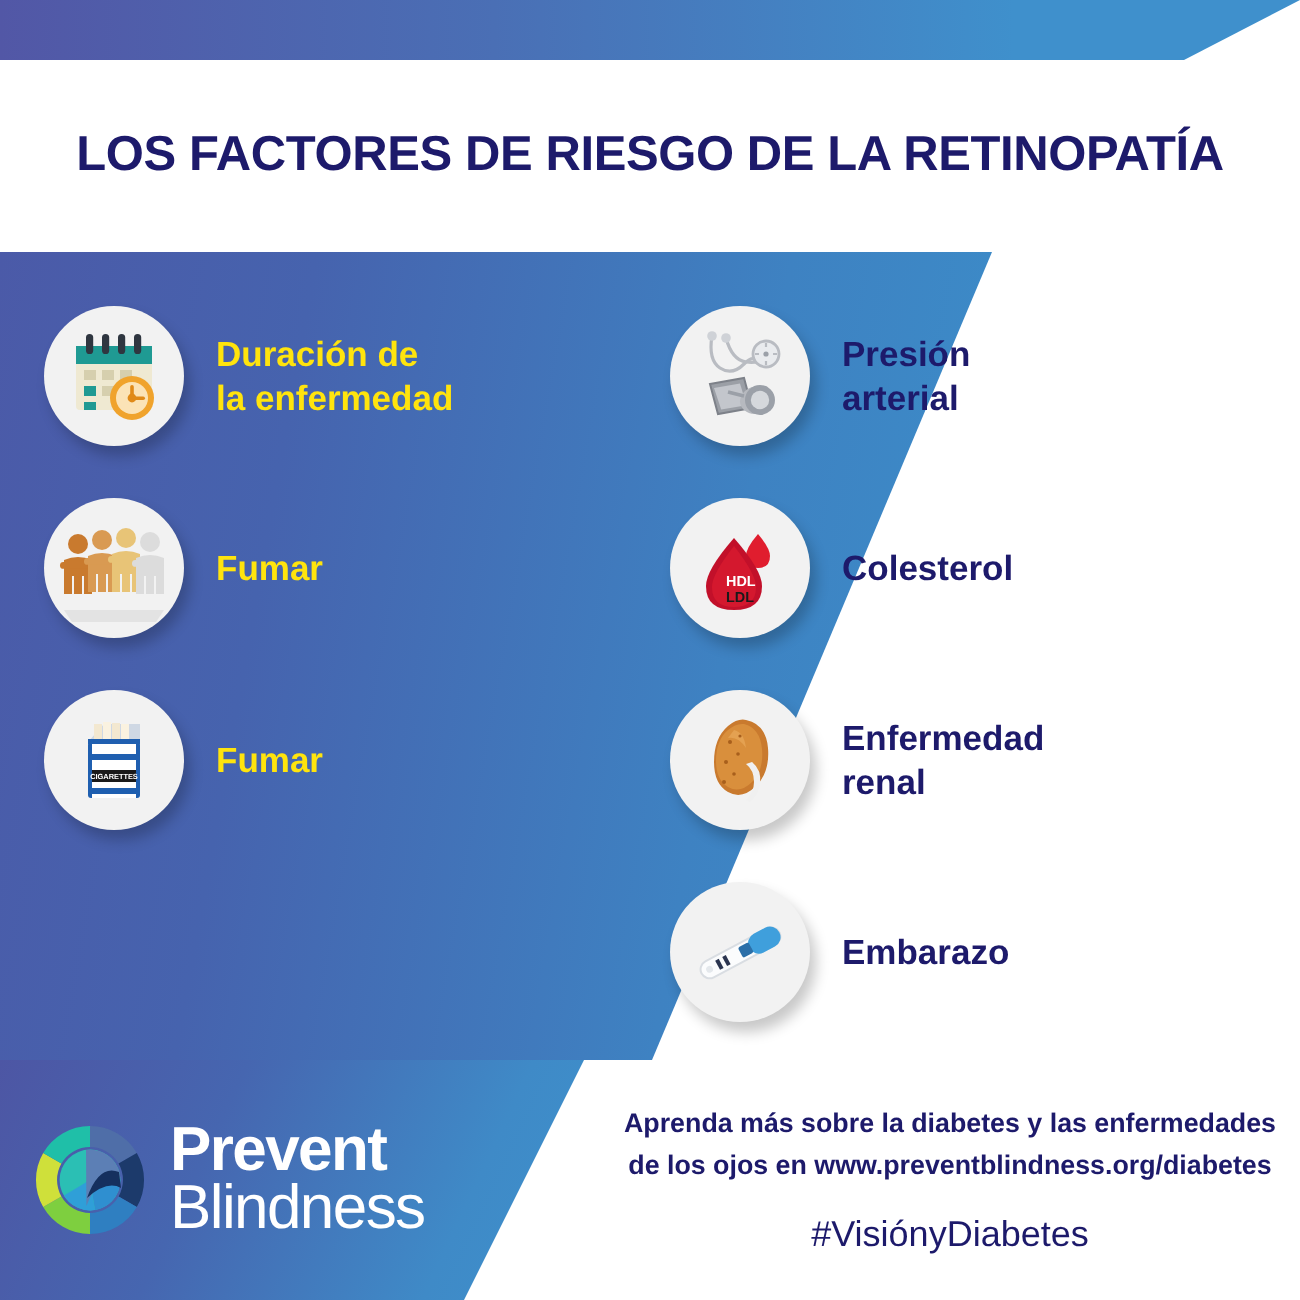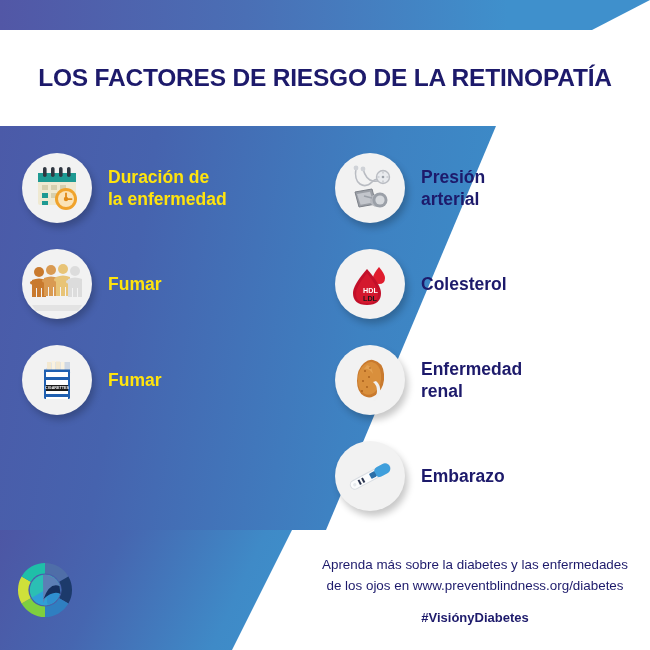--- a/index.html
+++ b/index.html
@@ -104,22 +104,22 @@
     line-height:.93;letter-spacing:-0.8px;
   }
   .logo-text .l1{font-size:31px;display:block;}
   .logo-text .l2{font-size:31px;display:block;font-weight:normal;}
 
   .footer-copy{
     position:absolute;left:300px;top:0;width:350px;height:120px;
     display:flex;flex-direction:column;align-items:center;justify-content:center;
     color:#1d1a6b;text-align:center;
   }
-  .fc-line{font-size:13.4px;font-weight:normal;line-height:1.52;white-space:nowrap;}
-  .fc-tag{font-size:13px;font-weight:bold;margin-top:14px;white-space:nowrap;}
+  .fc-line{font-size:13.4px;font-weight:bold;line-height:1.52;white-space:nowrap;}
+  .fc-tag{font-size:18px;font-weight:normal;margin-top:14px;white-space:nowrap;}
 
   svg{display:block;}
 </style>
 </head>
 <body>
 
 <div class="poster">
 
   <div class="top-band"></div>
 
@@ -304,20 +304,24 @@
             <path d="M0,27 A27,27 0 0,1 -23.4,13.5 L-14.3,8.2 A16.5,16.5 0 0,0 0,16.5 z" fill="#7ecf3f"></path>
             <path d="M-23.4,13.5 A27,27 0 0,1 -23.4,-13.5 L-14.3,-8.2 A16.5,16.5 0 0,0 -14.3,8.2 z" fill="#cfe03a"></path>
             <path d="M-23.4,-13.5 A27,27 0 0,1 0,-27 L0,-16.5 A16.5,16.5 0 0,0 -14.3,-8.2 z" fill="#1fbfa8"></path>
             <circle cx="0" cy="0" r="15.2" fill="#2bbfb4"></circle>
             <path d="M0,0 L15.2,0 A15.2,15.2 0 0,1 2.5,15 z" fill="#2f8fd0"></path>
             <path d="M0,0 L2.5,15 A15.2,15.2 0 0,1 -13,7.8 z" fill="#2f9fd8"></path>
             <path d="M-2,-15 A15.2,15.2 0 0,1 15.2,-1 q-9 -6 -17 14 z" fill="#5c7fb5"></path>
             <path d="M14.5,-4 q-10 -4 -16 13 q10 -9 17 -5 z" fill="#15305e"></path>
           </g>
         </svg>
+        <div class="logo-text">
+          <span class="l1">Prevent</span>
+          <span class="l2">Blindness</span>
+        </div>
       </div>
     </div>
 
     <div class="footer-copy">
       <div class="fc-line">Aprenda más sobre la diabetes y las enfermedades</div>
       <div class="fc-line">de los ojos en www.preventblindness.org/diabetes</div>
       <div class="fc-tag">#VisiónyDiabetes</div>
     </div>
   </div>
 

